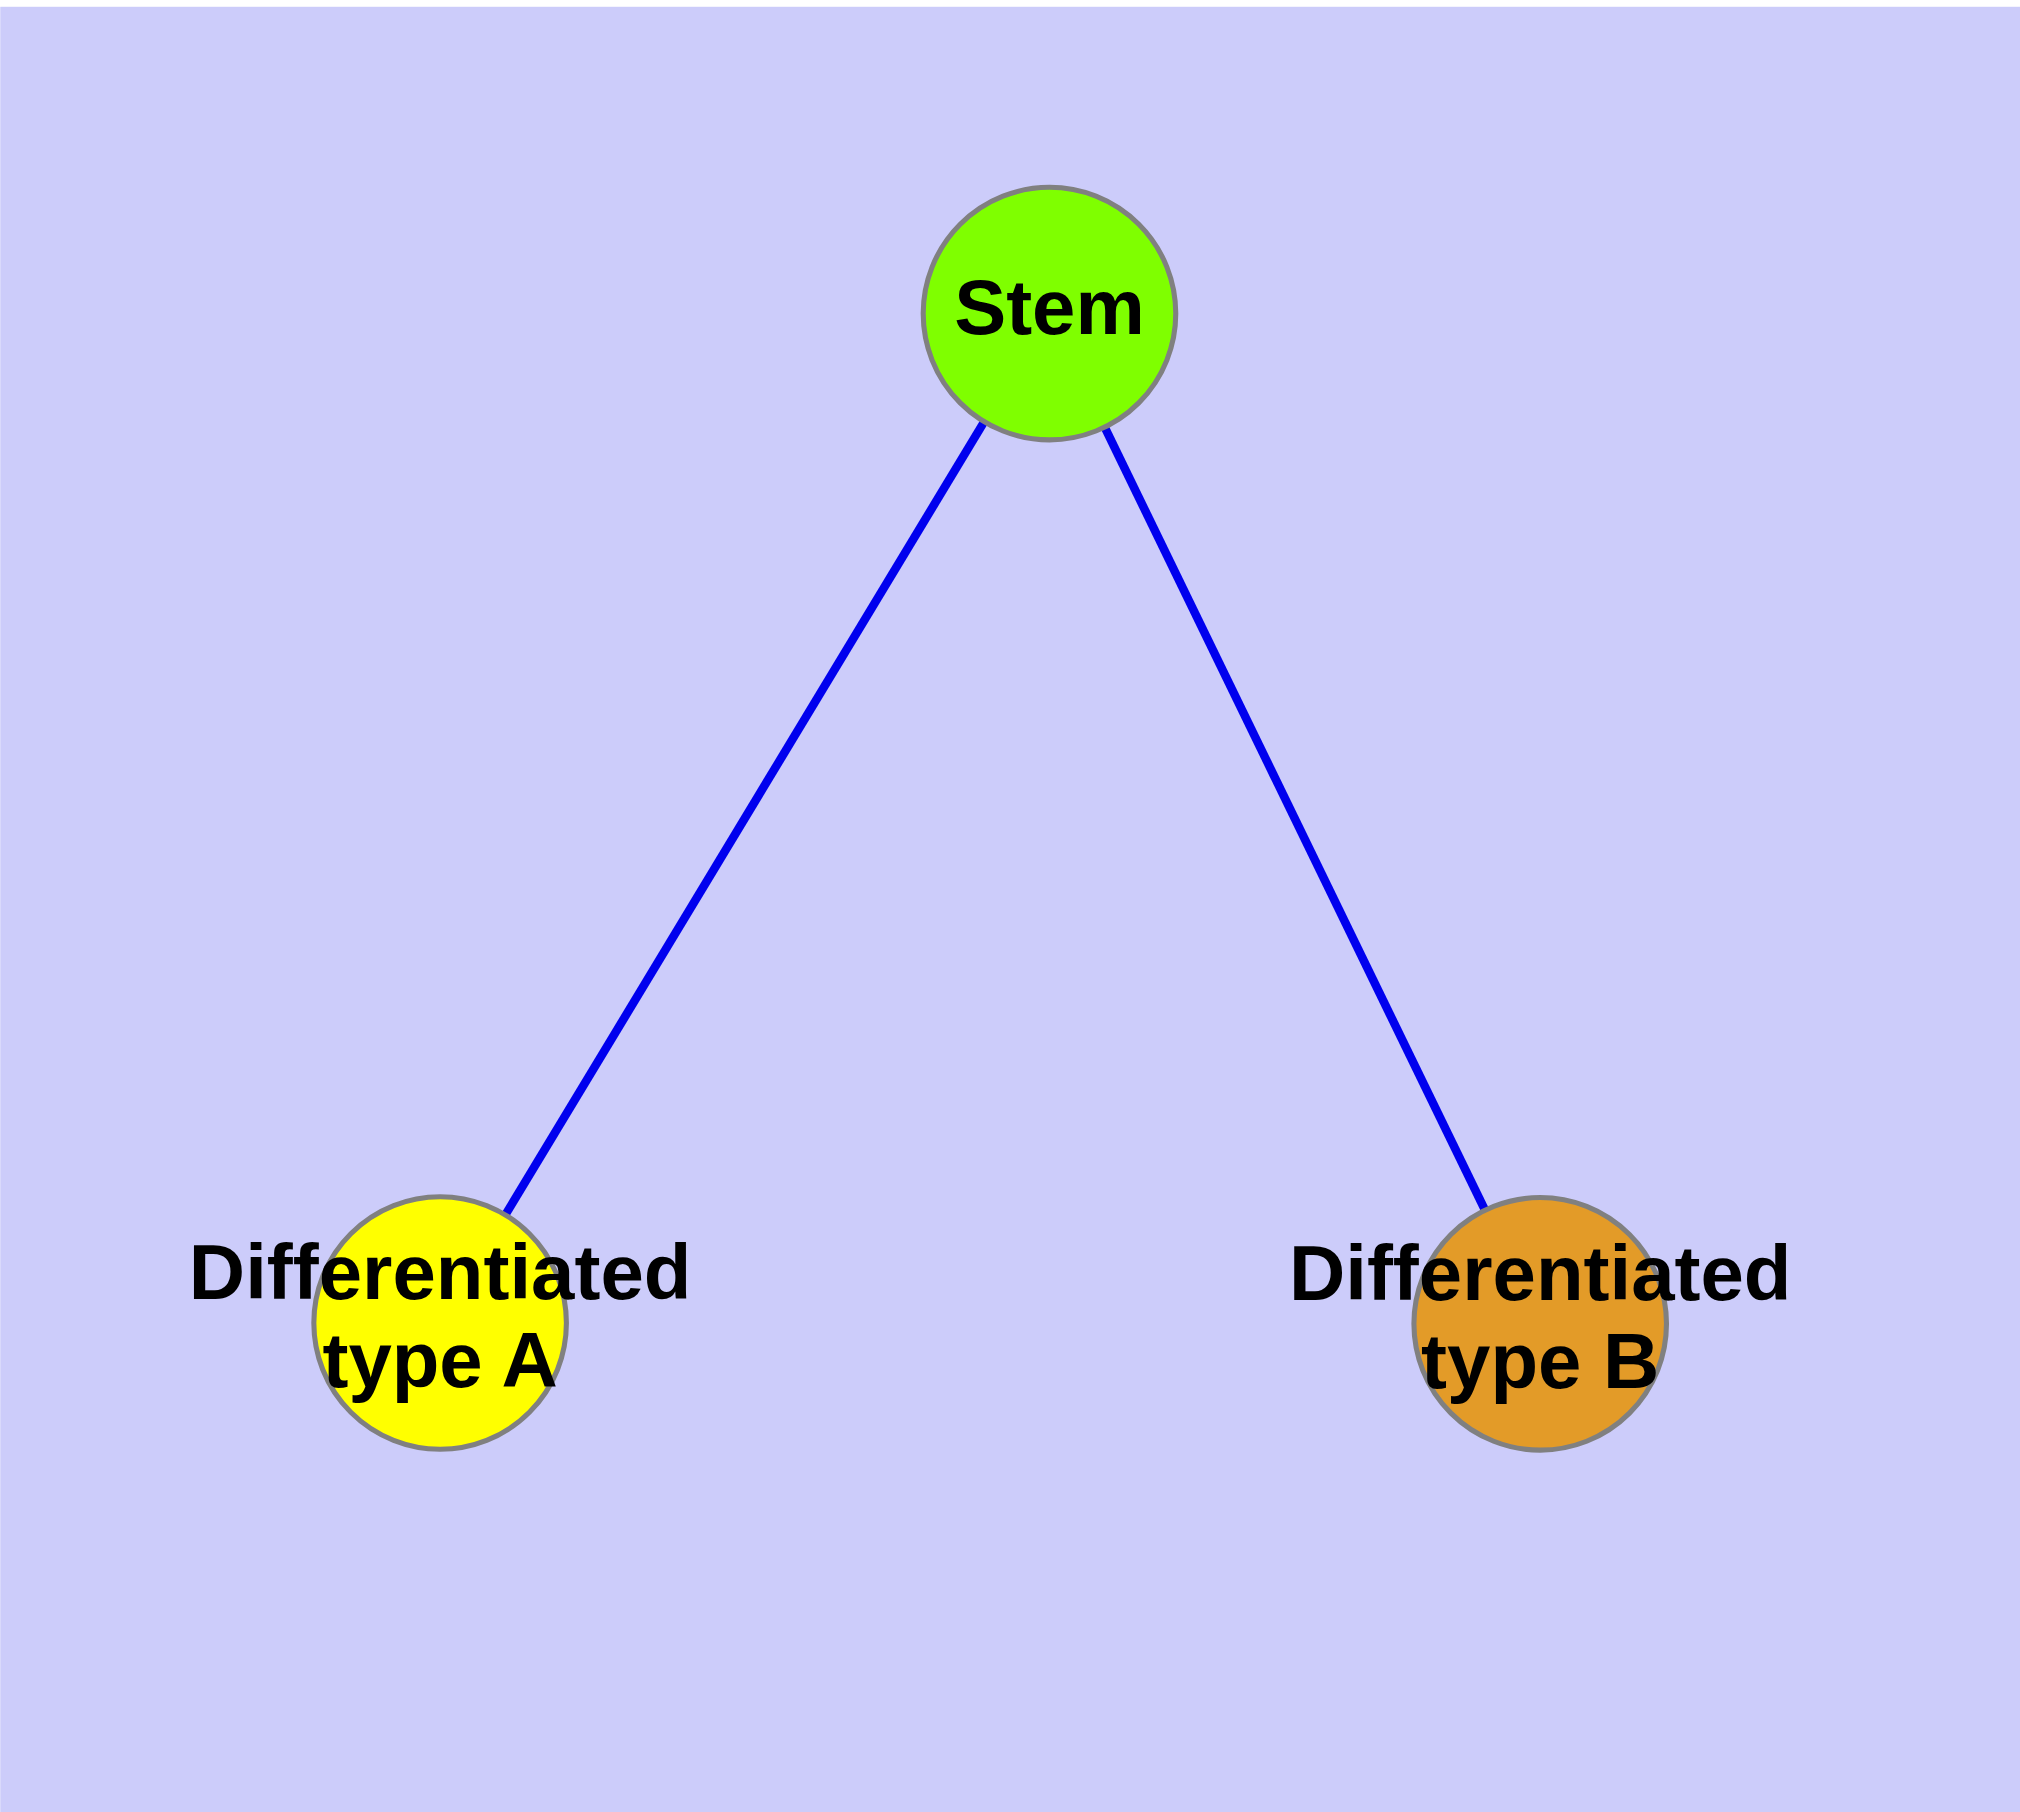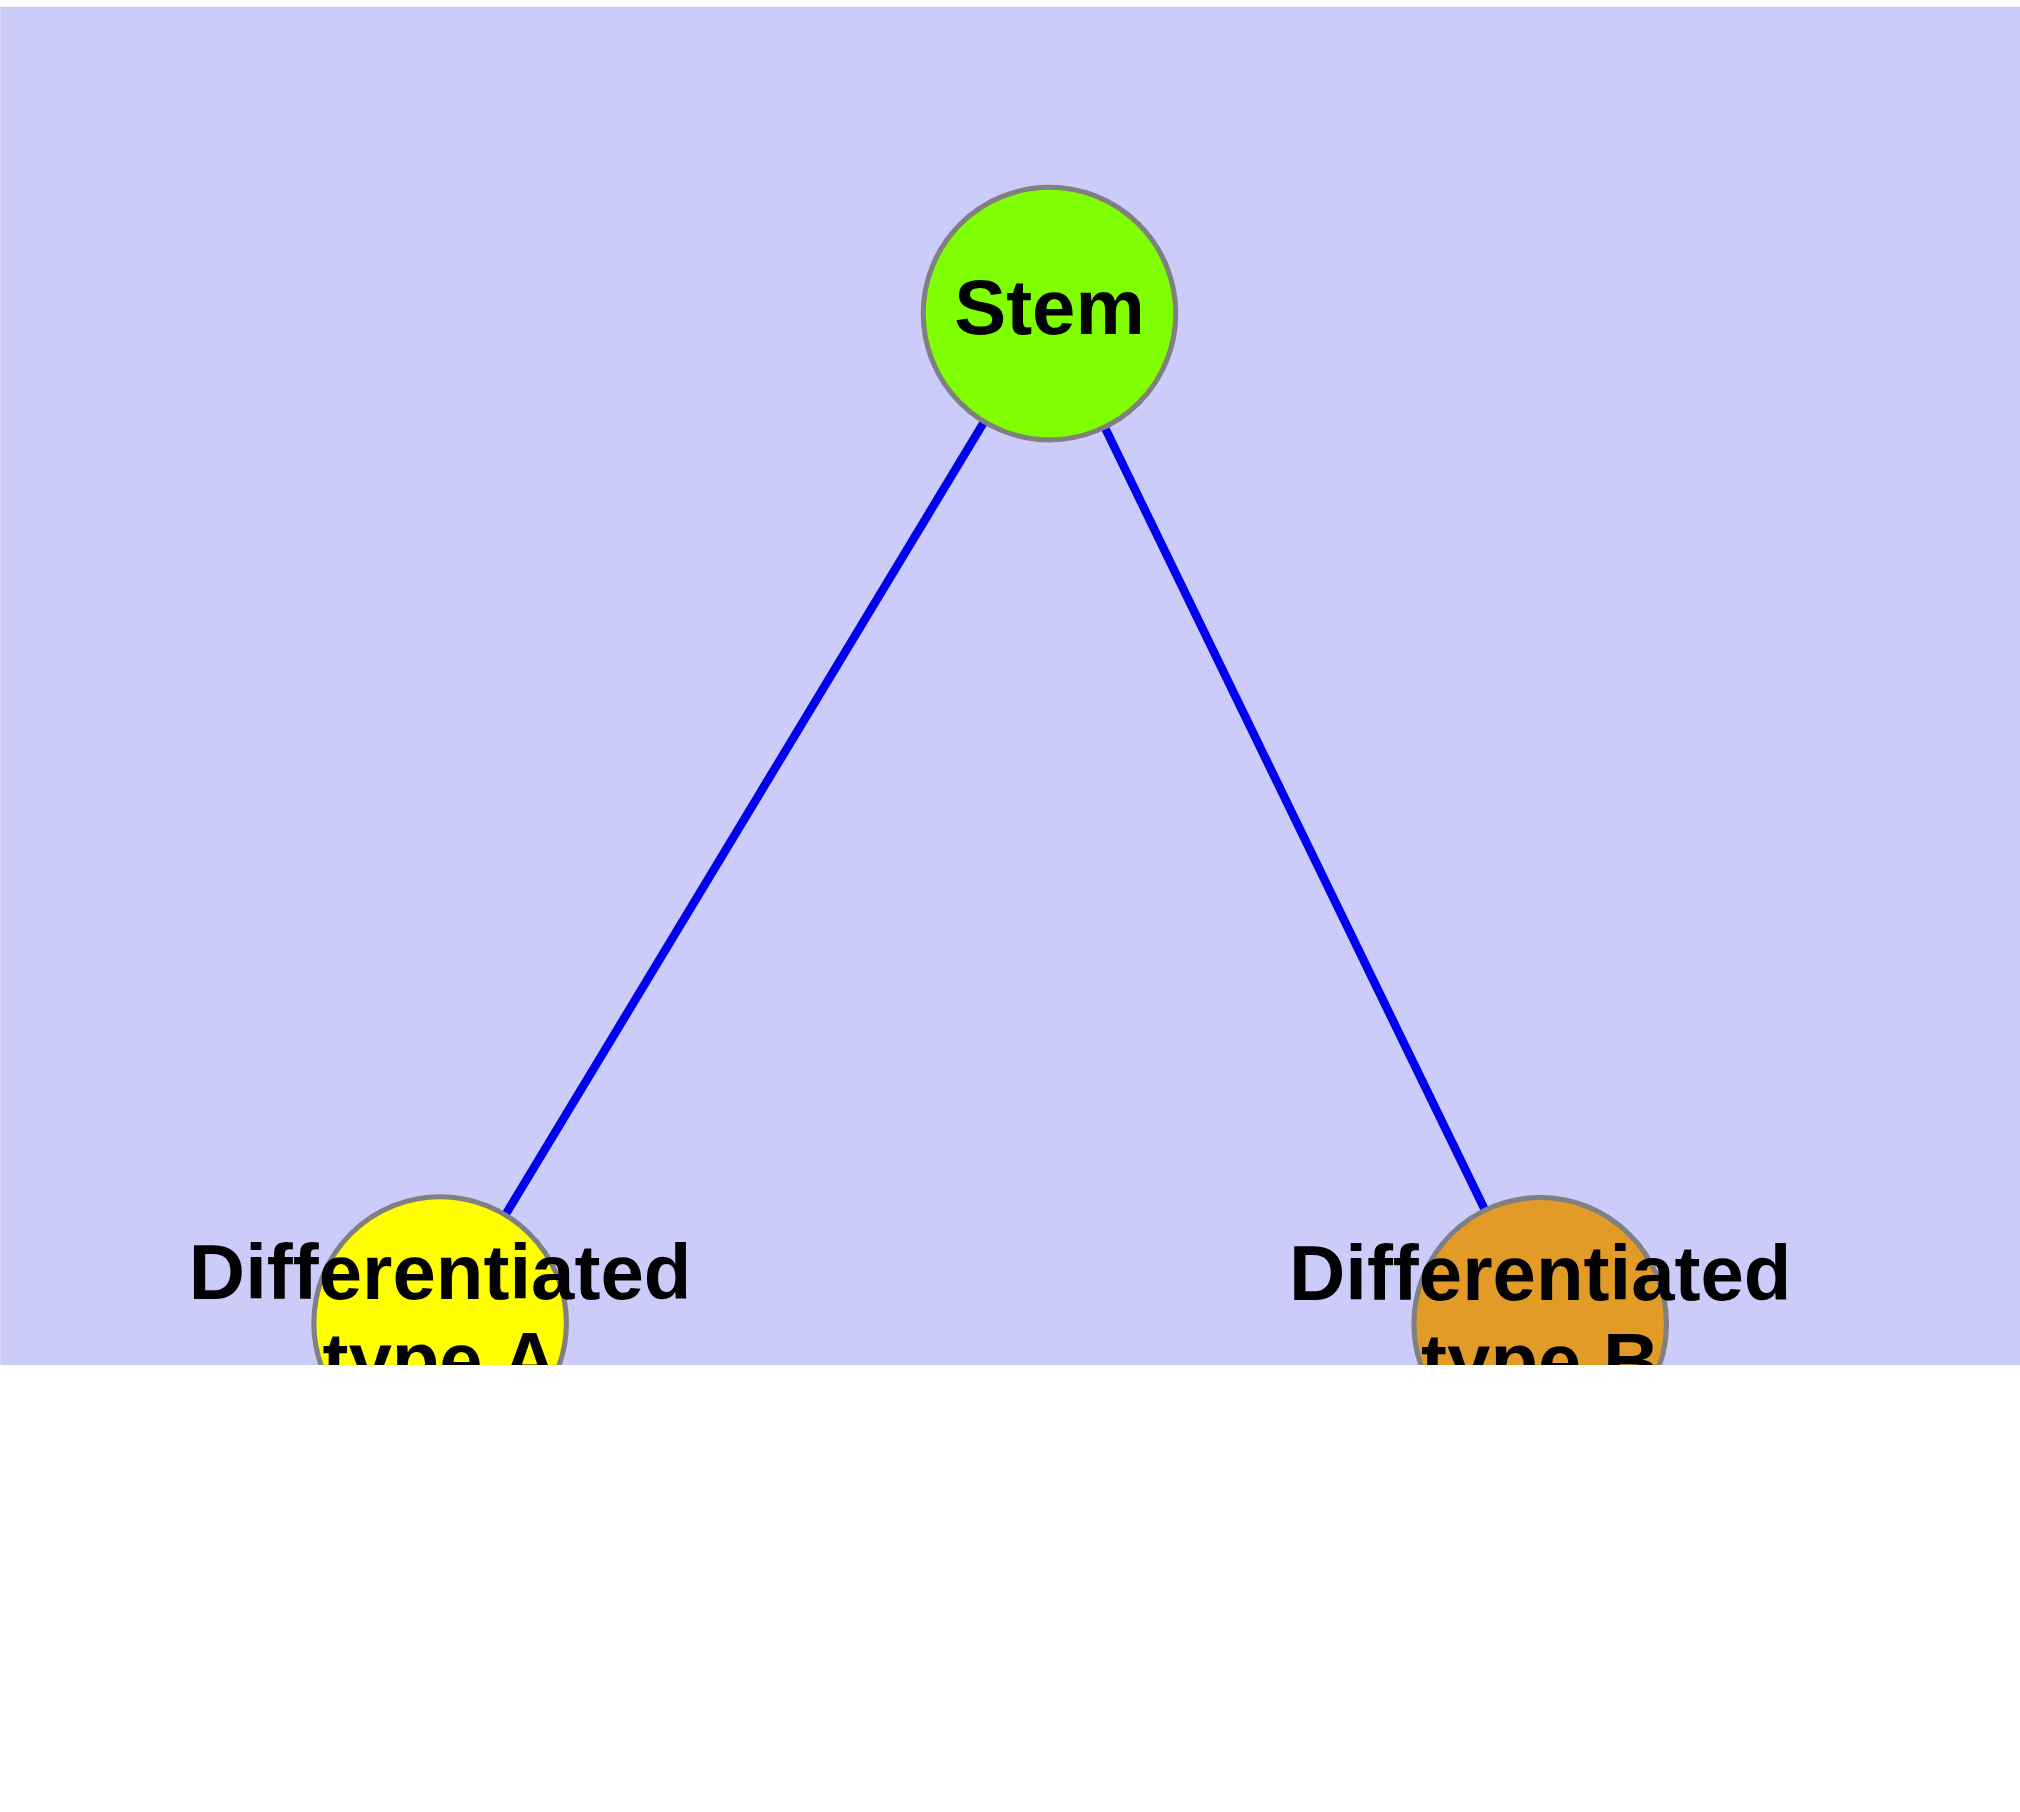--- a/index.html
+++ b/index.html
@@ -3,21 +3,21 @@
 <meta charset="utf-8">
 <style>
   html, body {
     margin: 0;
     padding: 0;
     background: #ffffff;
   }
   #canvas {
     position: relative;
     width: 2021px;
-    height: 1365px;
+    height: 1812px;
     background: #ffffff;
     overflow: hidden;
     font-family: "Liberation Sans", sans-serif;
   }
   #graph-svg {
     position: absolute;
     left: 0;
     top: 0;
     width: 2021px;
     height: 1812px;

